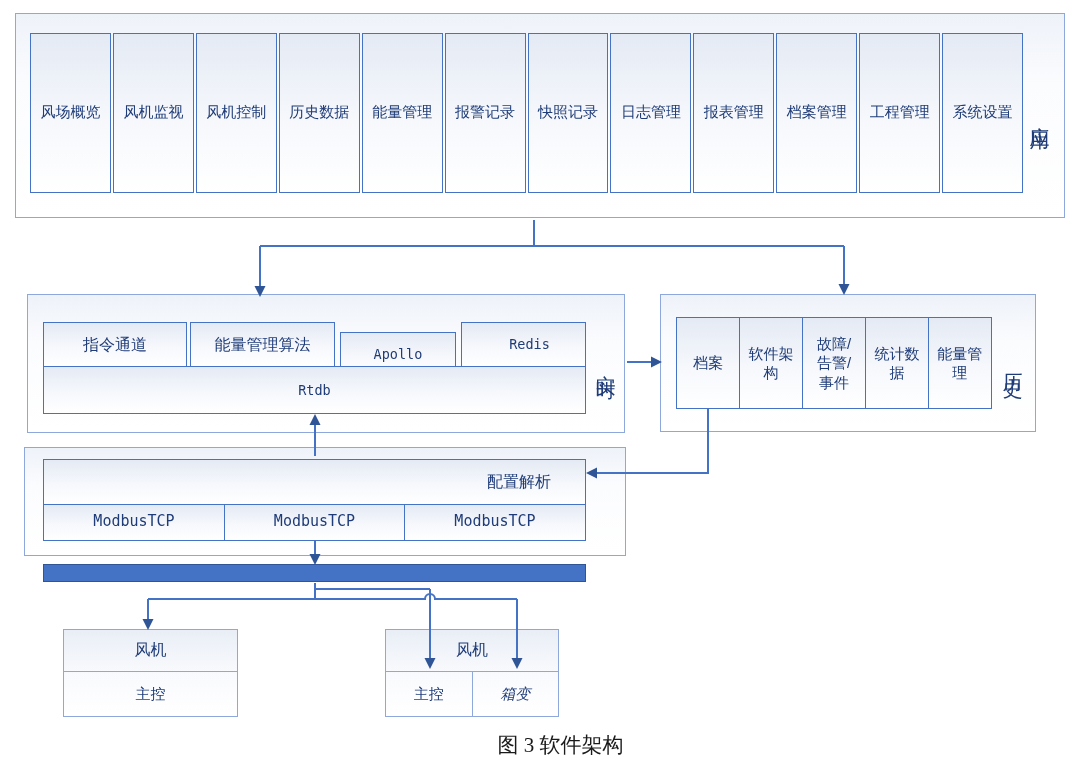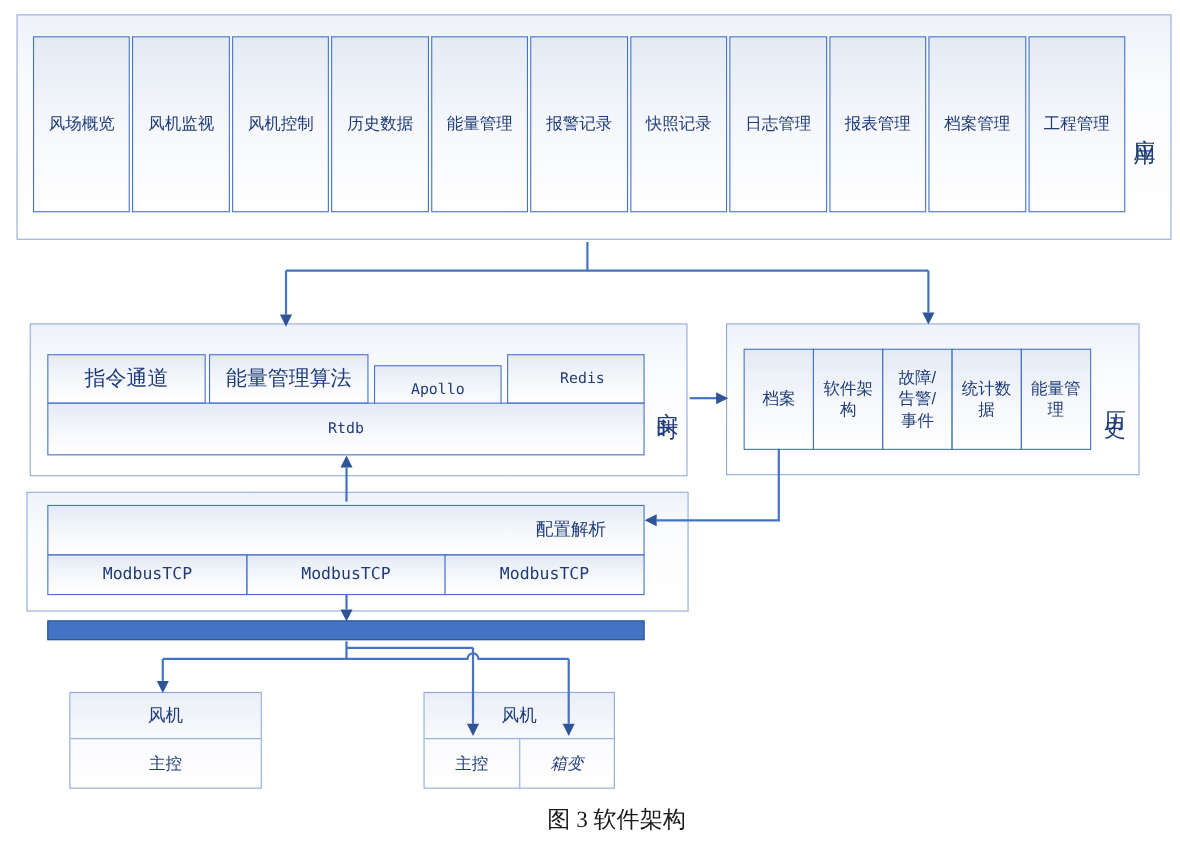--- a/index.html
+++ b/index.html
@@ -9,21 +9,21 @@
   }
   .container{
     position:absolute;border:1.5px solid #8FA8DC;
     background:linear-gradient(180deg,#eef2f9 0%,#fbfcfe 35%,#ffffff 100%);
     box-sizing:border-box;
   }
   .box{
     position:absolute;border:1.5px solid #4472C4;
     background:linear-gradient(180deg,#e4eaf4 0%,#f6f8fc 55%,#ffffff 100%);
     box-sizing:border-box;display:flex;align-items:center;justify-content:center;
-    text-align:center;font-size:19px;color:#1F3C78;line-height:1.35;
+    text-align:center;font-size:16px;color:#1F3C78;line-height:1.35;
   }
   .row{position:absolute;display:flex;box-sizing:border-box;}
   .row .cellbox{
     flex:1;border:1.5px solid #4472C4;box-sizing:border-box;
     background:linear-gradient(180deg,#e4eaf4 0%,#f6f8fc 55%,#ffffff 100%);
     display:flex;align-items:center;justify-content:center;text-align:center;
     font-size:15px;color:#1F3C78;line-height:1.3;
   }
   .row.gap2{gap:2px;}
   .row.tight .cellbox + .cellbox{margin-left:-1.5px;}
@@ -57,33 +57,34 @@
   .caption{
     position:absolute;left:48px;top:731px;width:1025px;text-align:center;
     font-family:"Liberation Serif","DejaVu Serif",serif;font-size:21px;color:#1a1a1a;
   }
 </style>
 </head>
 <body>
 
 <div class="stage">
 
-  <section class="container" style="left:15px;top:13px;width:1050px;height:205px;">
+  <section class="container" style="left:15px;top:13px;width:1050px;height:205px;font-family:Liberation Serif, serif;">
     <div class="row gap2" style="left:14px;top:19px;width:993px;height:160px;">
       <div class="cellbox">风场概览</div>
       <div class="cellbox">风机监视</div>
       <div class="cellbox">风机控制</div>
       <div class="cellbox">历史数据</div>
       <div class="cellbox">能量管理</div>
       <div class="cellbox">报警记录</div>
       <div class="cellbox">快照记录</div>
       <div class="cellbox">日志管理</div>
       <div class="cellbox">报表管理</div>
       <div class="cellbox">档案管理</div>
       <div class="cellbox">工程管理</div>
+      <div class="cellbox">系统设置</div>
     </div>
     <div class="vlabel" style="right:10px;">应用</div>
   </section>
 
   <section class="container" style="left:27px;top:294px;width:598px;height:139px;">
     <div class="box" style="left:15px;top:27px;width:144px;height:45px;">指令通道</div>
     <div class="box" style="left:162px;top:27px;width:145px;height:45px;">能量管理算法</div>
     <div class="box mono" style="left:312px;top:37px;width:116px;height:45px;">Apollo</div>
     <div class="box mono" style="left:433px;top:27px;width:125px;height:45px;padding-left:12px;">Redis</div>
     <div class="box mono" style="left:15px;top:71px;width:543px;height:48px;">Rtdb</div>

